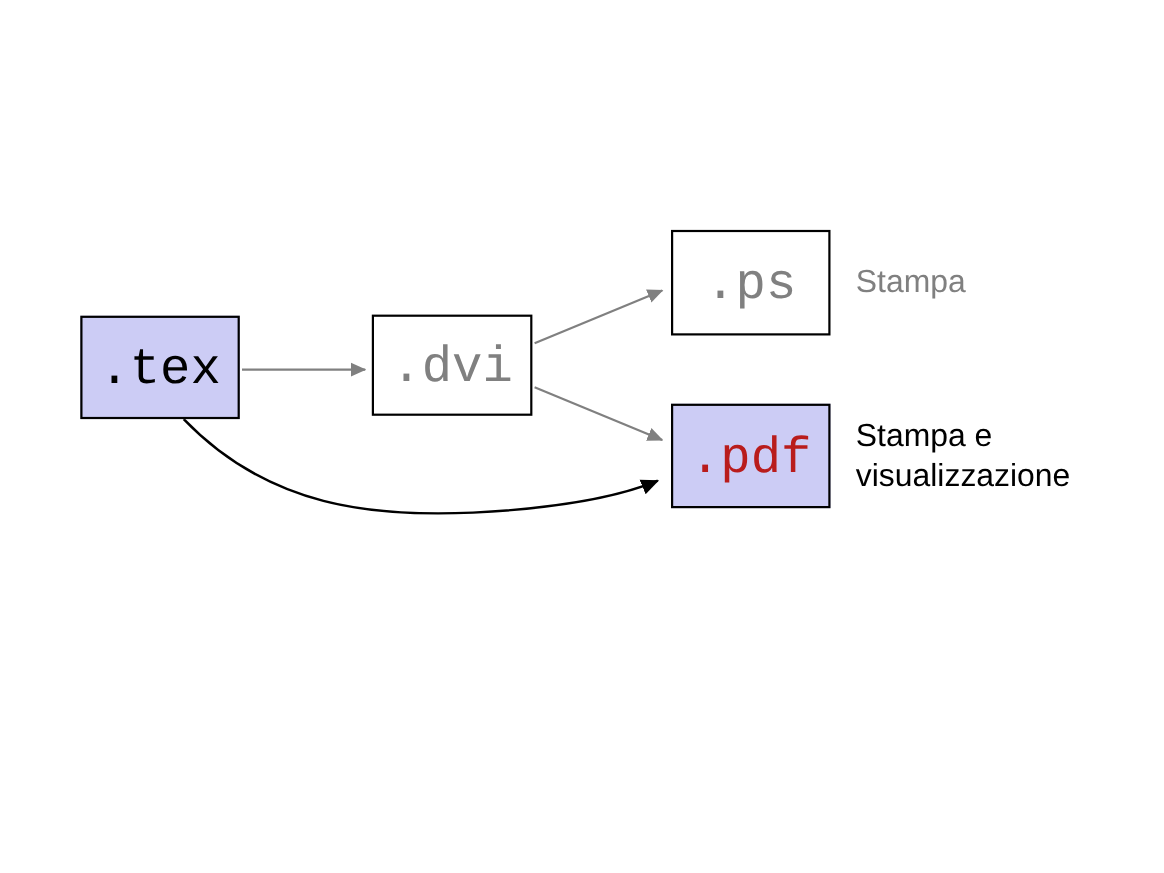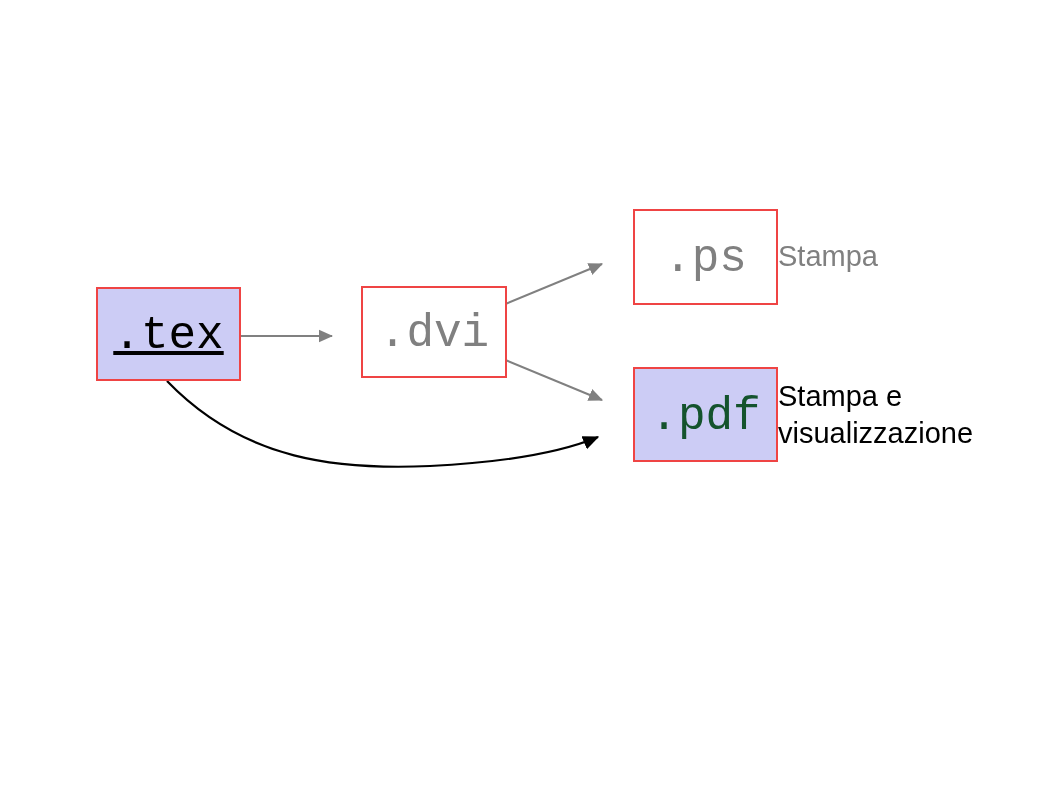--- a/index.html
+++ b/index.html
@@ -11,44 +11,43 @@
     position: relative;
     width: 1058px;
     height: 794px;
     background: #ffffff;
     overflow: hidden;
     font-family: "Liberation Sans", sans-serif;
   }
   .node-box {
     position: absolute;
     box-sizing: border-box;
-    border: 2px solid #ef4444;
+    border: 2px solid #000000;
     display: flex;
     align-items: center;
     justify-content: center;
-    margin-left: 23px;
   }
   .node-label {
     font-family: "Liberation Mono", monospace;
     font-size: 46px;
     line-height: 1;
     white-space: pre;
     letter-spacing: 0px;
     position: relative;
     top: 2px;
   }
   
   #box-tex {
     left: 73px;
     top: 287px;
     width: 145px;
     height: 94px;
     background: #ccccf5;
   }
-  #box-tex .node-label { color: #000000; text-decoration: underline; }
+  #box-tex .node-label { color: #000000; }
   
   #box-dvi {
     left: 338px;
     top: 286px;
     width: 146px;
     height: 92px;
     background: #ffffff;
   }
   #box-dvi .node-label { color: #808080; }
   
@@ -61,21 +60,21 @@
   }
   #box-ps .node-label { color: #808080; }
   
   #box-pdf {
     left: 610px;
     top: 367px;
     width: 145px;
     height: 95px;
     background: #ccccf5;
   }
-  #box-pdf .node-label { color: #14532d; }
+  #box-pdf .node-label { color: #b91c1c; }
 
   #edges {
     position: absolute;
     left: 0;
     top: 0;
     width: 1058px;
     height: 794px;
     pointer-events: none;
   }
 

